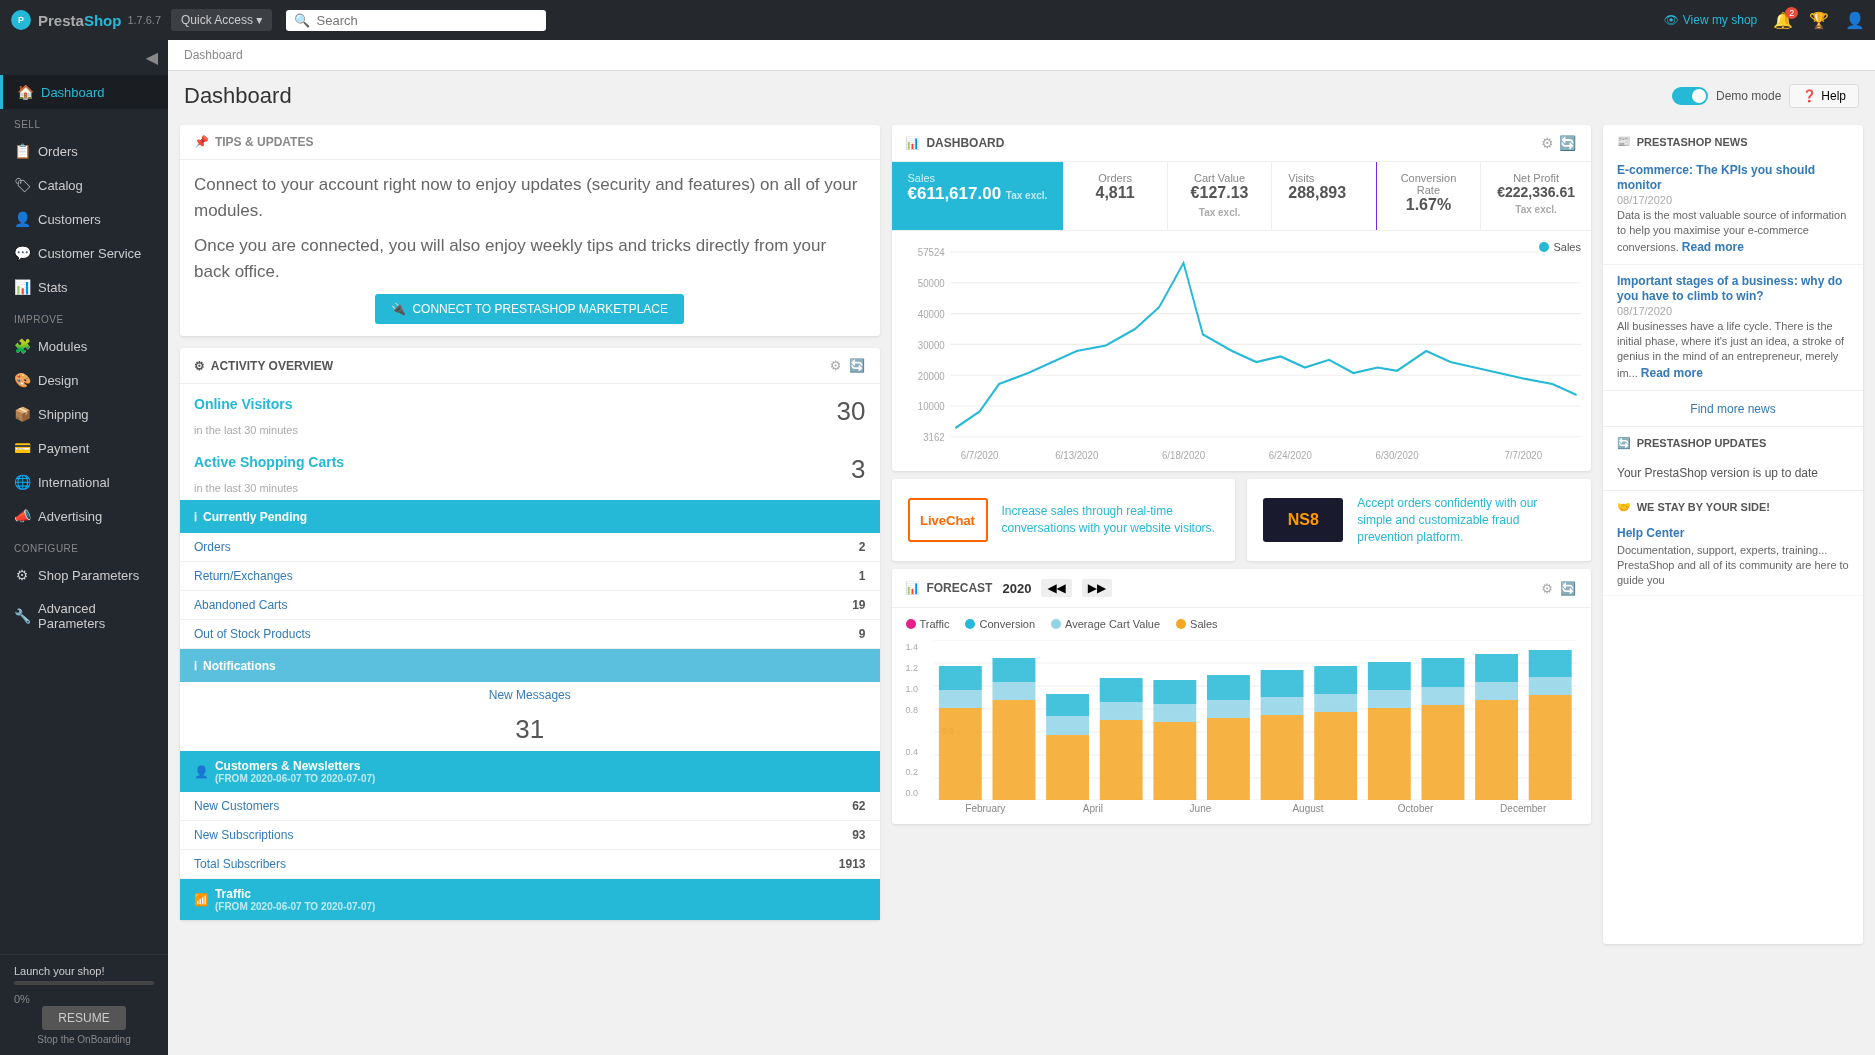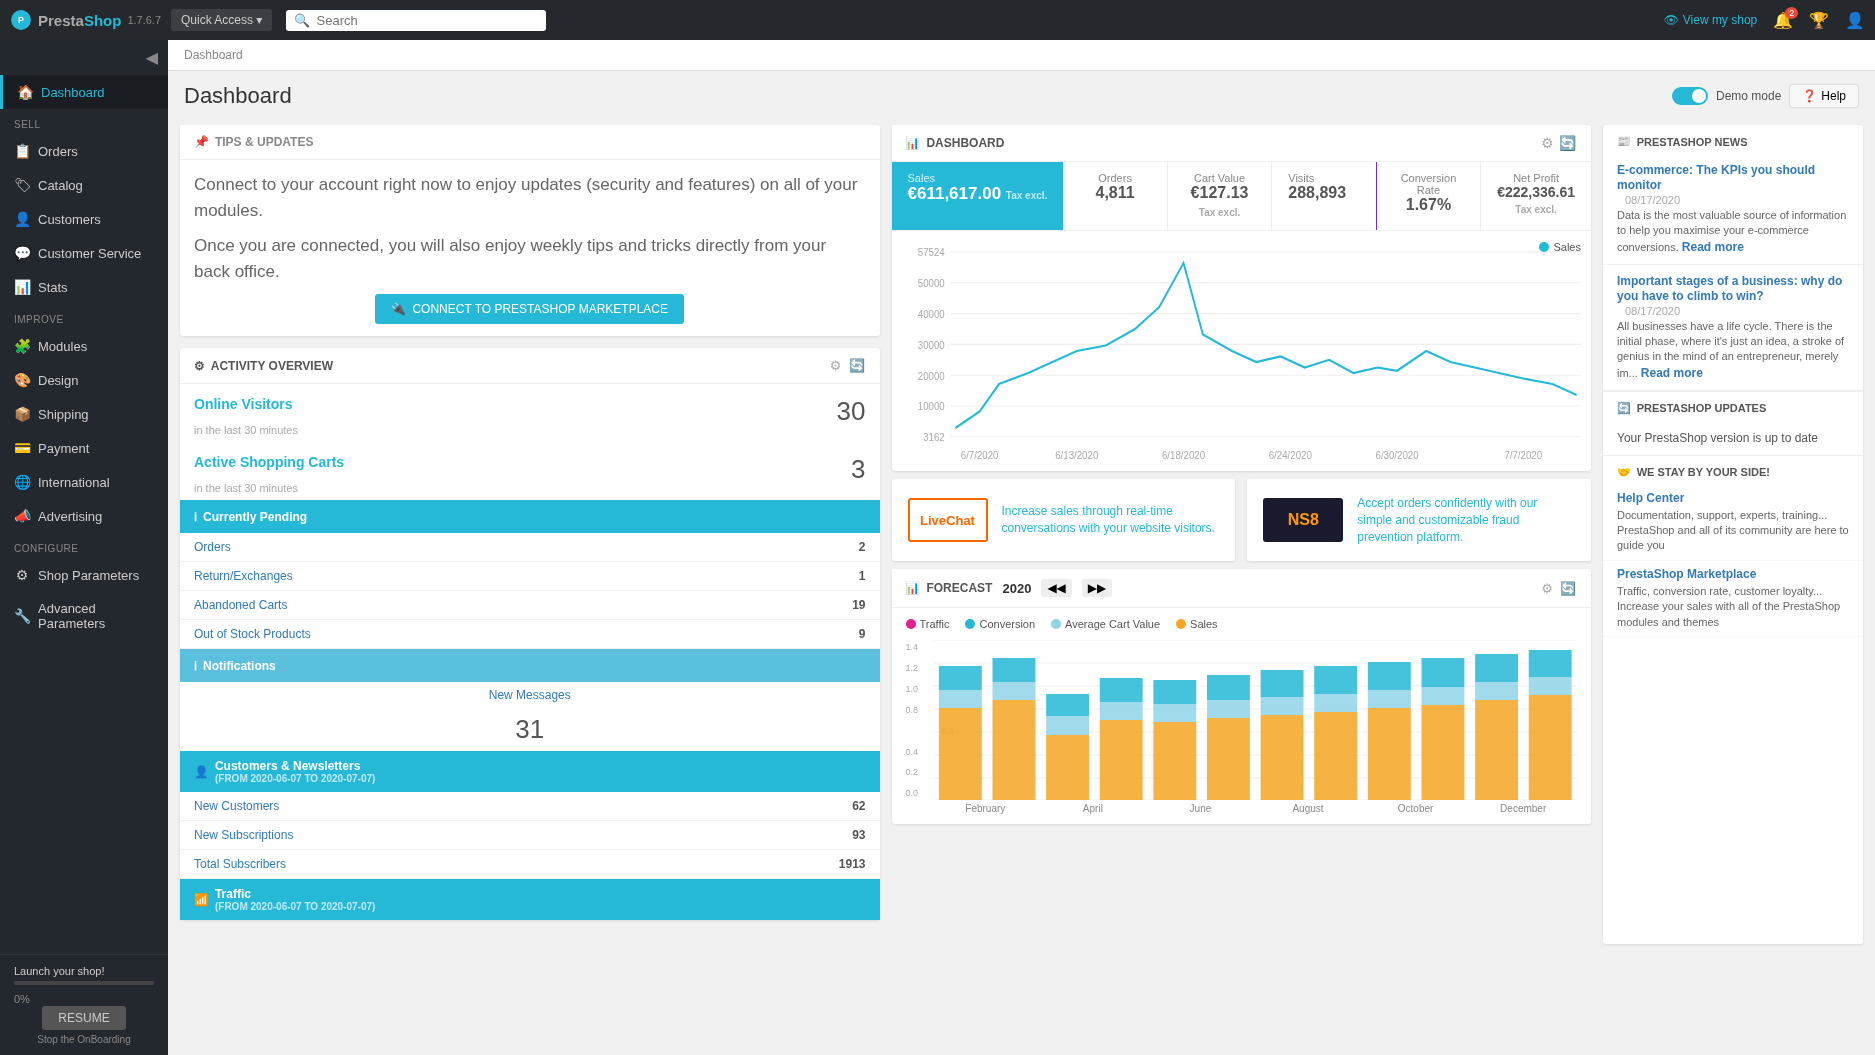--- a/index.html
+++ b/index.html
@@ -352,21 +352,21 @@
       font-weight: bold;
       color: #555;
       text-transform: uppercase;
       padding: 10px 14px 6px;
       display: flex;
       align-items: center;
       gap: 6px;
     }
     .news-item { padding: 8px 14px; border-bottom: 1px solid #f0f0f0; }
     .news-item a { color: #337ab7; font-size: 12px; text-decoration: none; font-weight: bold; }
-    .news-item .date { font-size: 11px; color: #aaa; margin: 2px 8px; }
+    .news-item .date { font-size: 11px; color: #aaa; margin: 2px 0; }
     .news-item p { font-size: 11px; color: #666; line-height: 1.4; }
     .find-more { text-align: center; padding: 10px; }
     .find-more a { color: #337ab7; font-size: 12px; text-decoration: none; }
     .updates-section { border-top: 1px solid #eee; }
     .updates-content { padding: 10px 14px; font-size: 12px; color: #555; }
     .stay-section { border-top: 1px solid #eee; }
     .stay-item { padding: 6px 14px; border-bottom: 1px solid #f8f8f8; }
     .stay-item .s-title { color: #337ab7; font-size: 12px; font-weight: bold; margin-bottom: 3px; cursor: pointer; }
     .stay-item p { font-size: 11px; color: #666; line-height: 1.4; }
 
@@ -943,40 +943,39 @@
 
         <div class="news-item">
           <a>Important stages of a business: why do you have to climb to win?</a>
           <div class="date">08/17/2020</div>
           <p>
             <span>All businesses have a life cycle. There is the initial phase, where it's just an idea, a stroke of genius in the mind of an entrepreneur, merely im...</span>
             <a style="color:#337ab7;">Read more</a>
           </p>
         </div>
 
+        <div class="find-more">
+          <a>Find more news</a>
+        </div>
 
         <div class="updates-section">
           <div class="news-section-title">
             <span>🔄</span>
             <span>PRESTASHOP UPDATES</span>
           </div>
           <div class="updates-content">Your PrestaShop version is up to date</div>
         </div>
 
         <div class="stay-section">
           <div class="news-section-title">
             <span>🤝</span>
             <span>WE STAY BY YOUR SIDE!</span>
           </div>
           <div class="stay-item">
             <div class="s-title">Help Center</div>
             <p>Documentation, support, experts, training... PrestaShop and all of its community are here to guide you</p>
           </div>
-          <div class="stay-item">
-            <div class="s-title">PrestaShop Marketplace</div>
-            <p>Traffic, conversion rate, customer loyalty... Increase your sales with all of the PrestaShop modules and themes</p>
-          </div>
         </div>
       </div>
 
     </div>
   </div>
 </div>
 
 </body></html>

